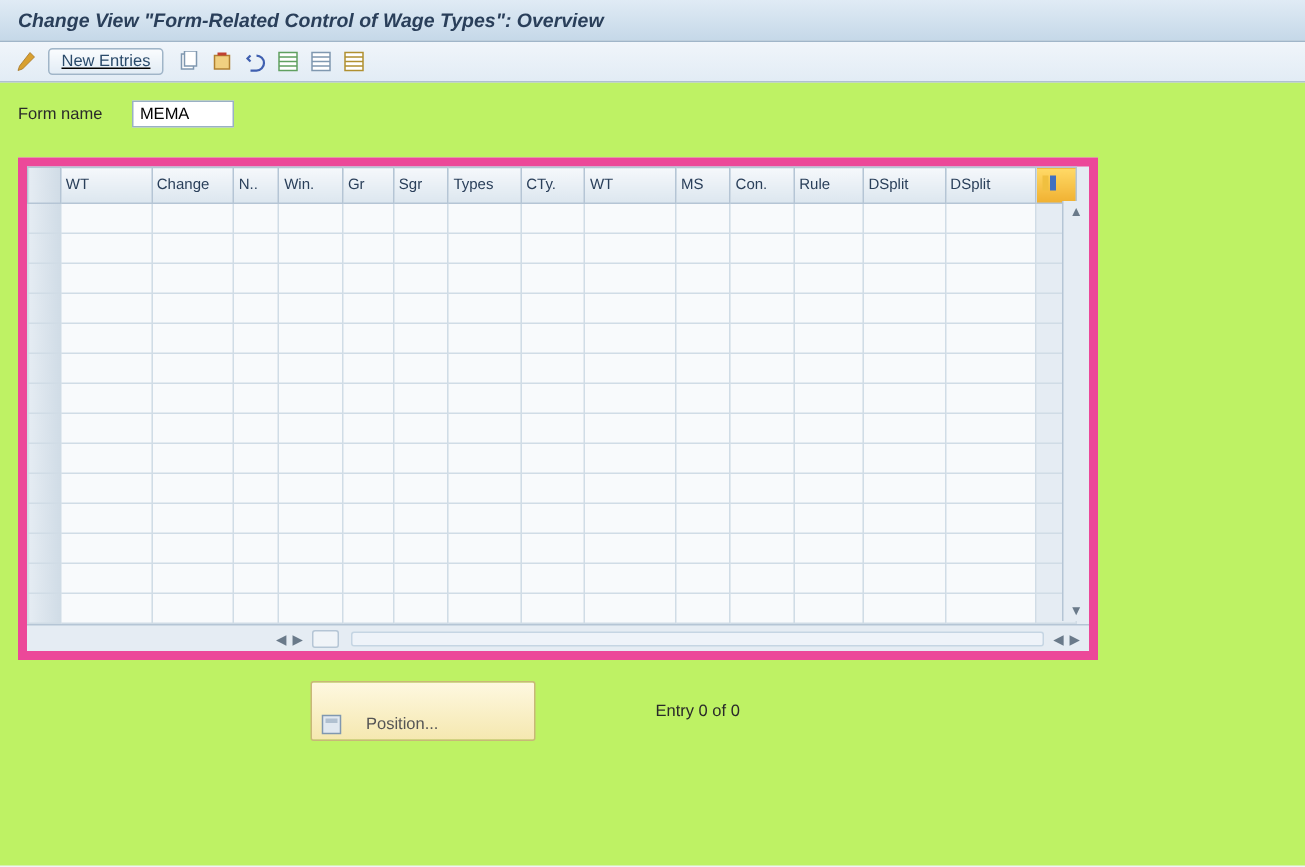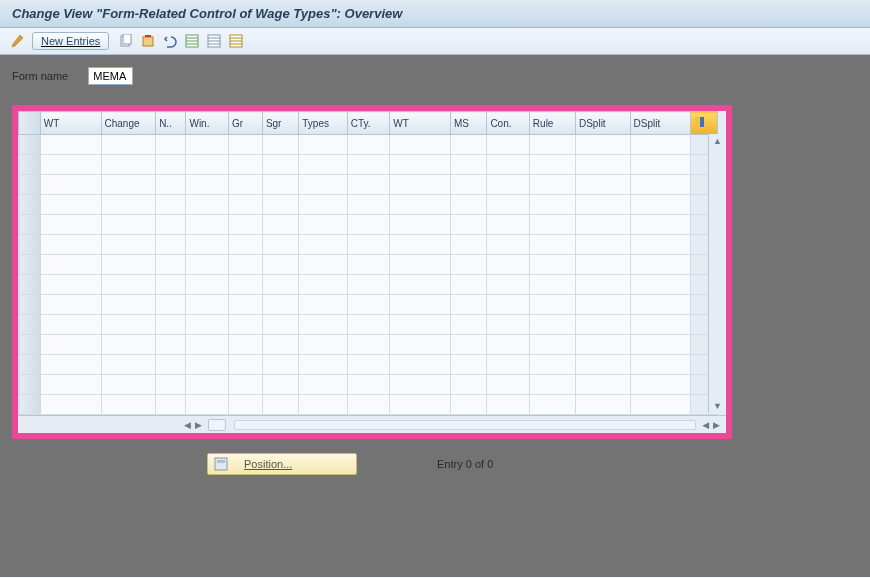--- a/index.html
+++ b/index.html
@@ -56,40 +56,40 @@
     .watermark {
       position: absolute;
       left: 280px;
       top: 3px;
       font-size: 16px;
       font-weight: bold;
       color: rgba(200, 90, 50, 0.25);
       pointer-events: none;
     }
     .content-area {
-      background: #737373;
+      background: #bef264;
       padding: 12px;
       height: calc(100% - 56px);
     }
     .form-row {
       display: flex;
       align-items: center;
       gap: 20px;
       margin-bottom: 20px;
     }
     .form-label {
       font-size: 11px;
       color: #2a2a2a;
     }
     .form-input {
       background: #fff;
       border: 1px solid #9ab0c5;
       padding: 2px 4px;
       font-size: 11px;
-      width: 45px;
+      width: 68px;
     }
     .table-container {
       background: #e5ecf3;
       border: 6px solid #ec4899;
       width: 720px;
       position: relative;
     }
     .data-table {
       border-collapse: collapse;
       width: 700px;
@@ -178,29 +178,28 @@
       display: flex;
       align-items: center;
       margin-top: 14px;
       gap: 80px;
       padding-left: 195px;
     }
     .position-btn {
       background: linear-gradient(to bottom, #fef8e0, #f5e8b0);
       border: 1px solid #c8b878;
       border-radius: 2px;
-      padding: 3px 22px 3px 6px;
+      padding: 21px 22px 3px 6px;
       font-size: 11px;
       cursor: pointer;
       display: flex;
       align-items: center;
       gap: 16px;
       width: 150px;
       color: #555;
-      text-decoration: underline;
     }
     .position-icon {
       width: 14px;
       height: 14px;
       display: inline-block;
     }
     .entry-label {
       font-size: 11px;
       color: #2a2a2a;
       text-align: right;

